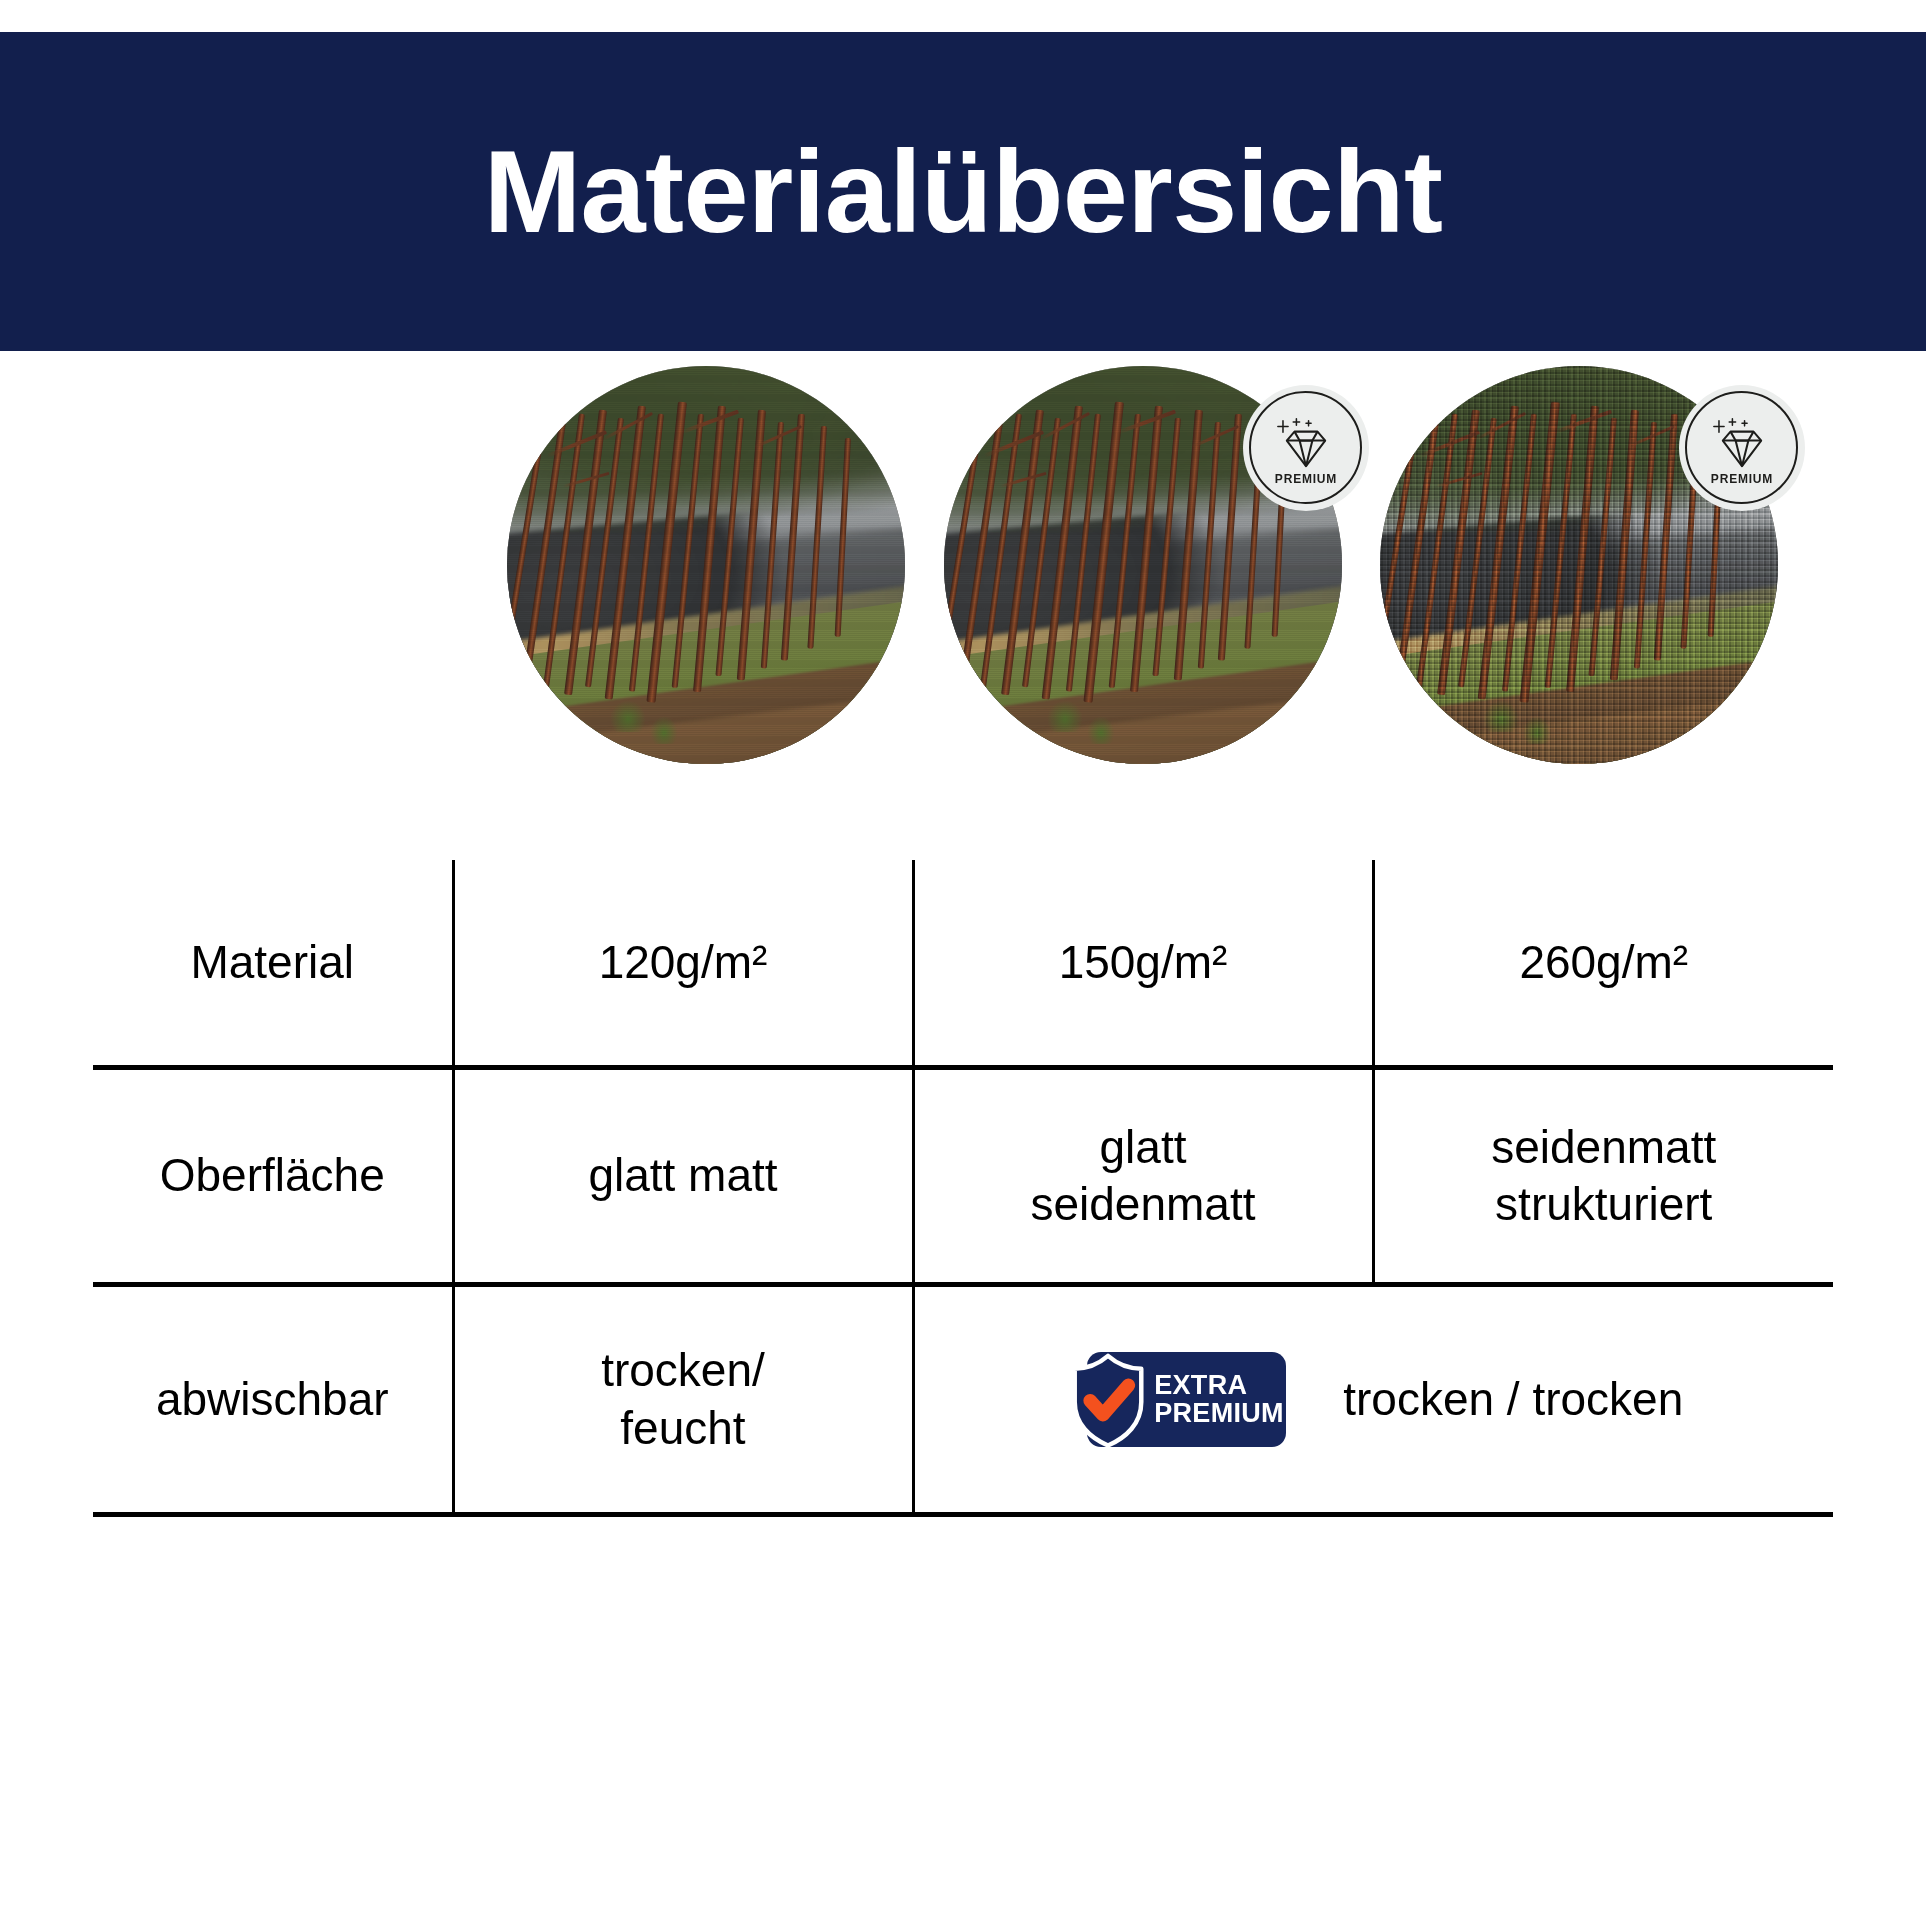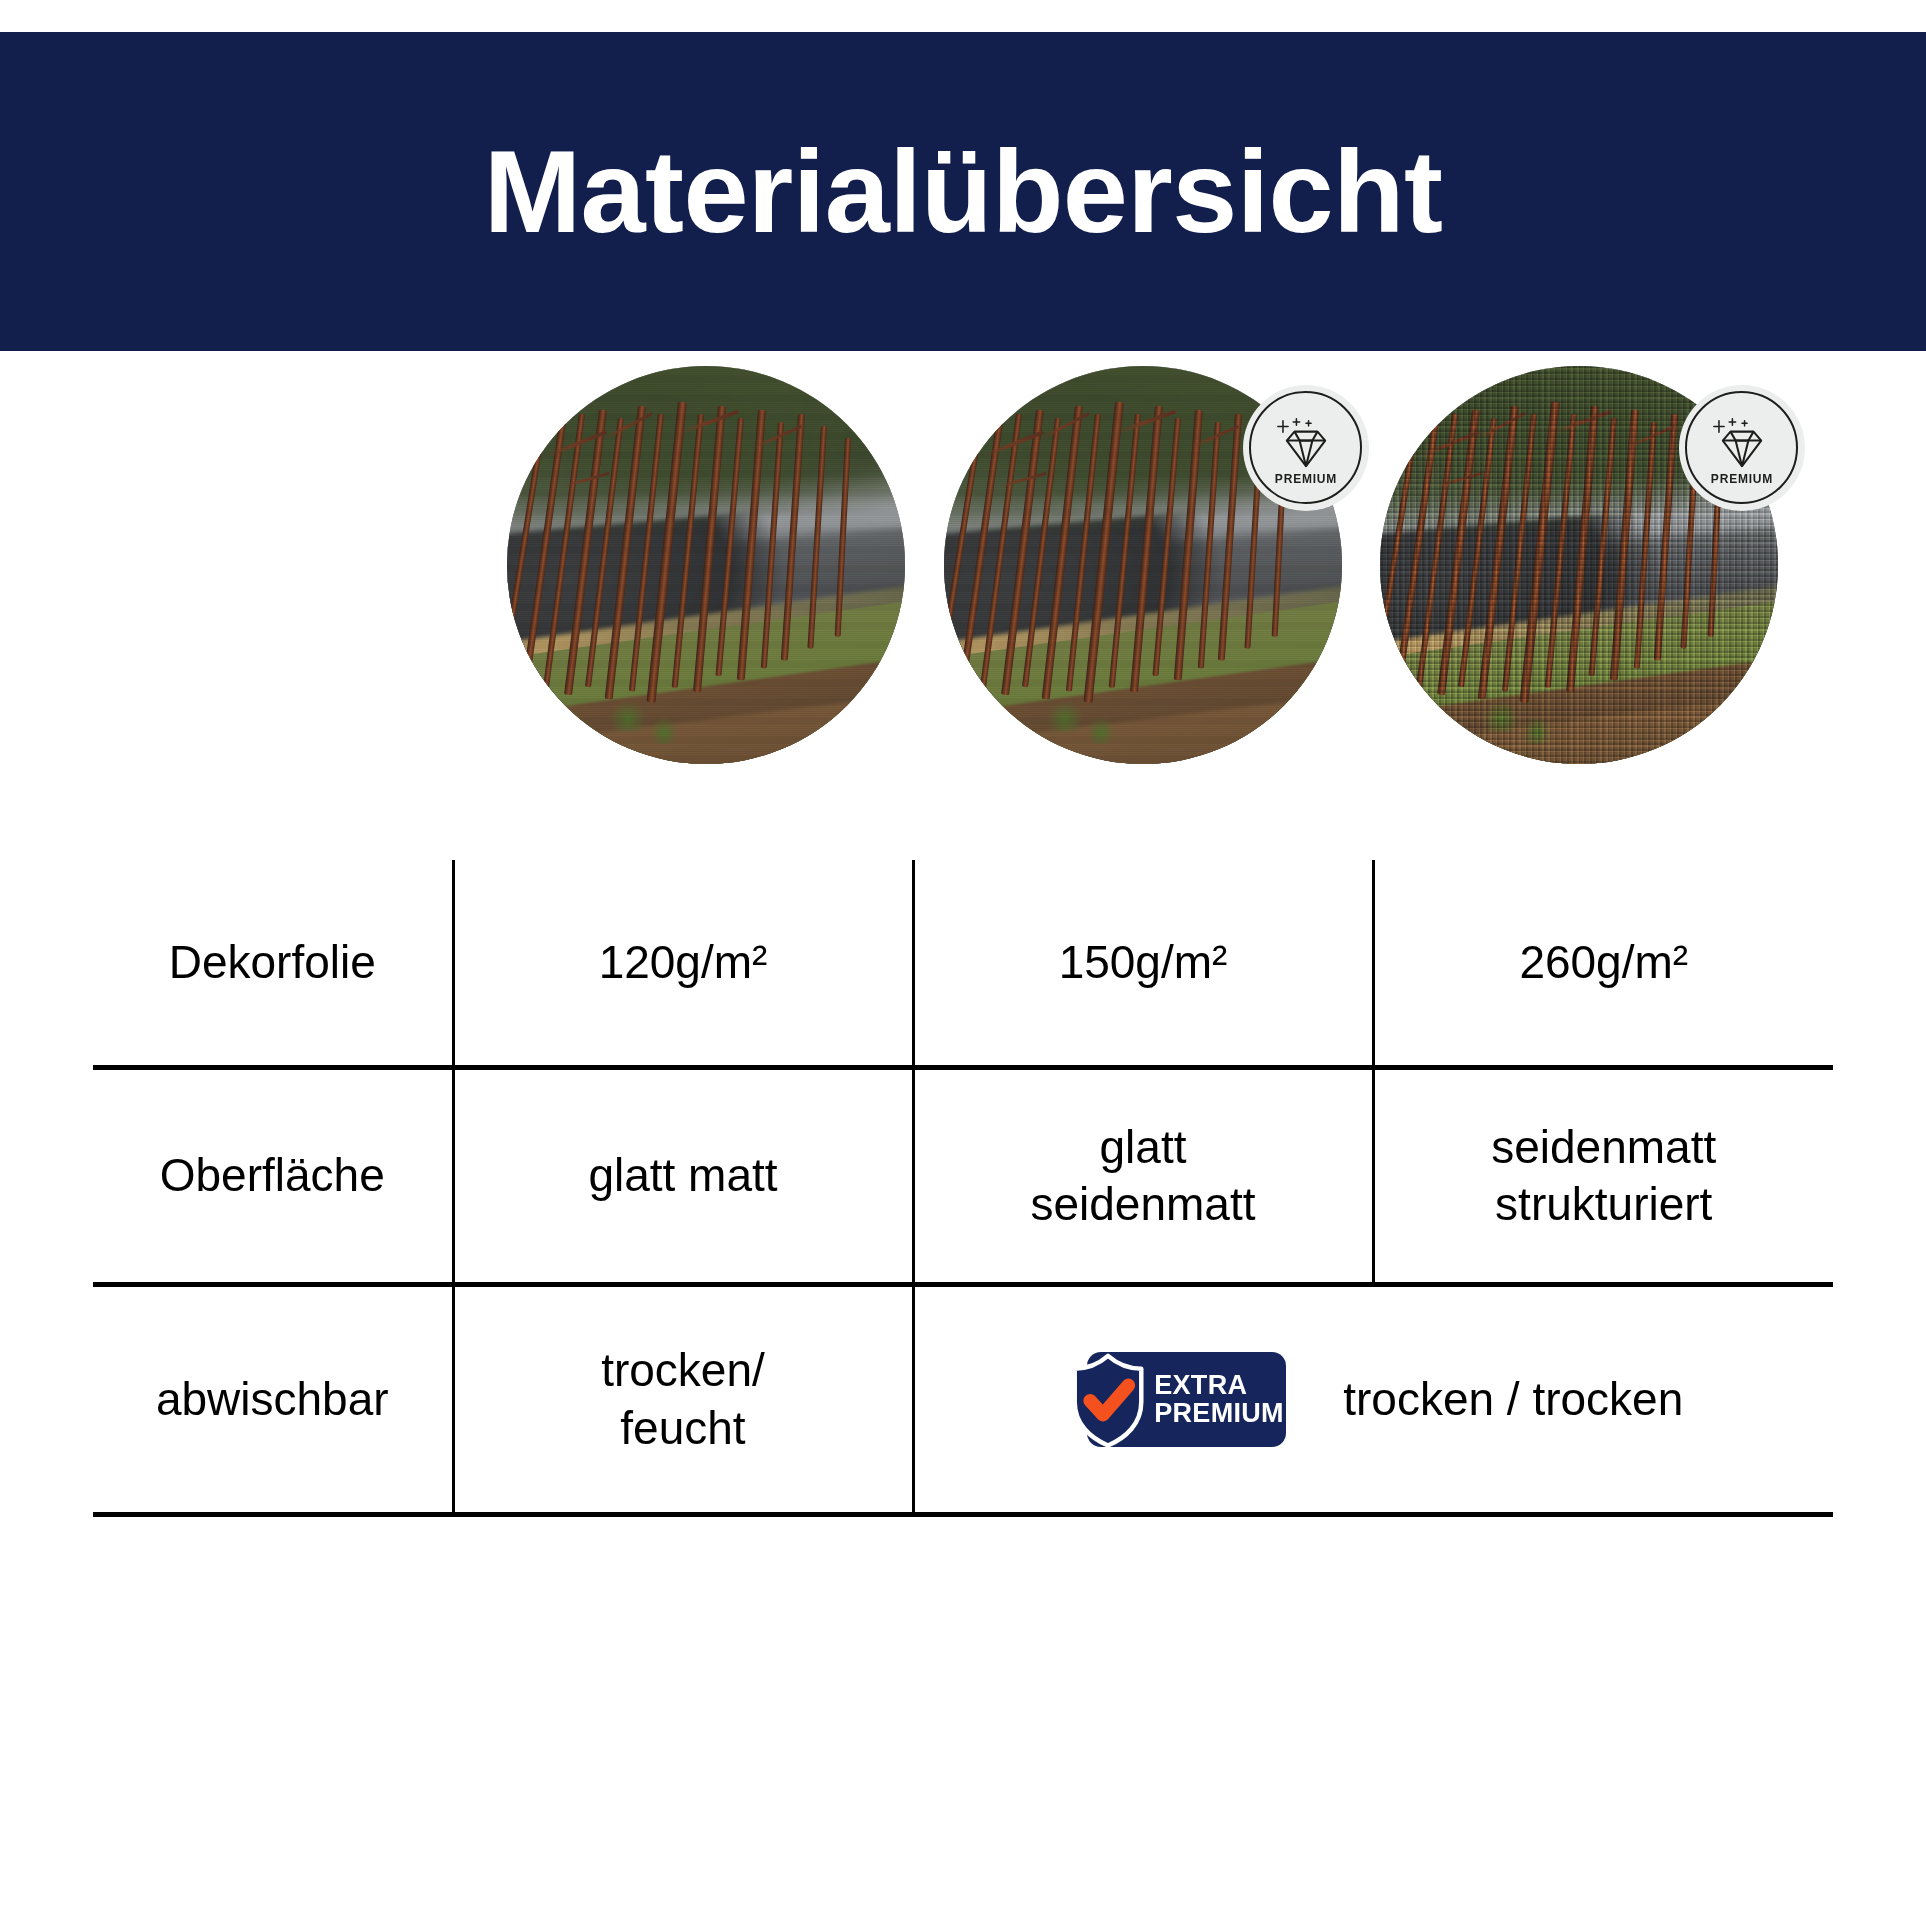--- a/index.html
+++ b/index.html
@@ -476,21 +476,21 @@
       <col class="col-label">
         <col class="col-data">
         <col class="col-data">
         <col class="col-data">
     </colgroup>
     <tbody>
 
 
 
       <tr class="row-h">
-        <td class="label-cell">Dekorfolie</td>
+        <td class="label-cell">Material</td>
         <td class="data-cell vsep">120g/m²</td>
         <td class="data-cell vsep">150g/m²</td>
         <td class="data-cell vsep">260g/m²</td>
       </tr>
 
       <tr class="row-h">
         <td class="label-cell">Oberfläche</td>
         <td class="data-cell tall vsep">
           <span>glatt matt</span>
         </td>

